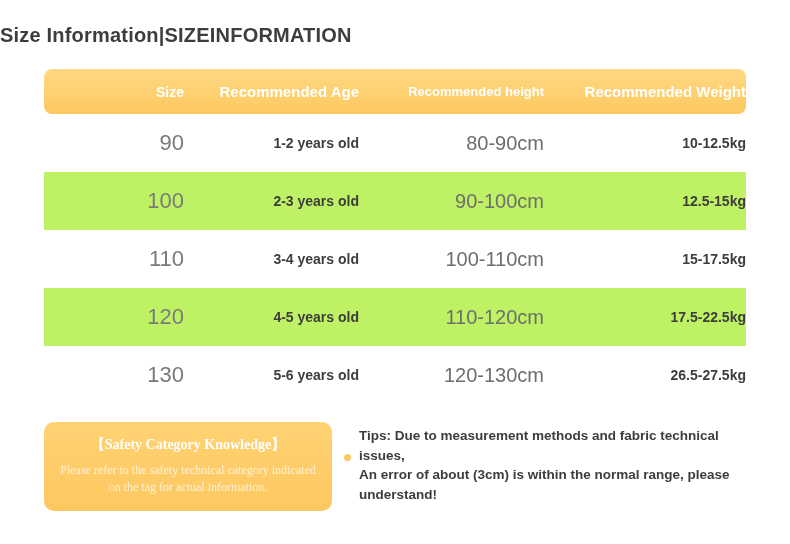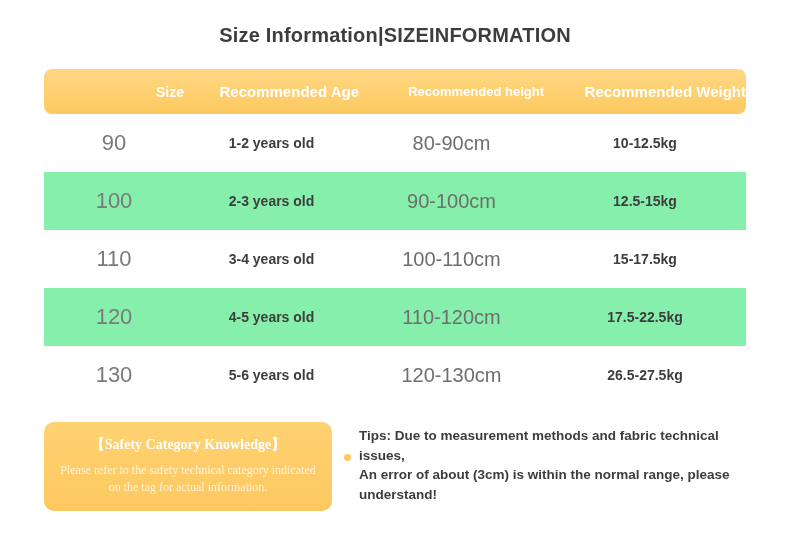--- a/index.html
+++ b/index.html
@@ -13,21 +13,20 @@
     font-family: "Liberation Sans", sans-serif;
     color: #4a4a4a;
     overflow: hidden;
   }
   .page {
     position: relative;
     width: 790px;
     height: 544px;
   }
   .title {
-    text-align: center;
     font-size: 20px;
     font-weight: 700;
     color: #3d3d3d;
     letter-spacing: 0.2px;
     padding-top: 24px;
   }
   .table-wrap {
     margin: 22px 44px 0 44px;
   }
   .size-table {
@@ -50,26 +49,26 @@
   .size-table thead th:last-child {
     border-top-right-radius: 8px;
     border-bottom-right-radius: 8px;
   }
   .th-size   { font-size: 14px; width: 140px; }
   .th-age    { font-size: 15px; width: 175px; }
   .th-height { font-size: 13px; width: 185px; }
   .th-weight { font-size: 15px; width: 202px; }
 
   .size-table tbody td {
-    text-align: center;
+    text-align: right;
     padding: 16px 0;
     border: none;
   }
   .size-table tbody tr.alt td {
-    background: #86efac;
+    background: #bef264;
   }
   .cell-size {
     font-size: 22px;
     color: #7a7a7a;
     font-weight: 400;
   }
   .cell-age {
     font-size: 14px;
     color: #3d3d3d;
     font-weight: 700;

